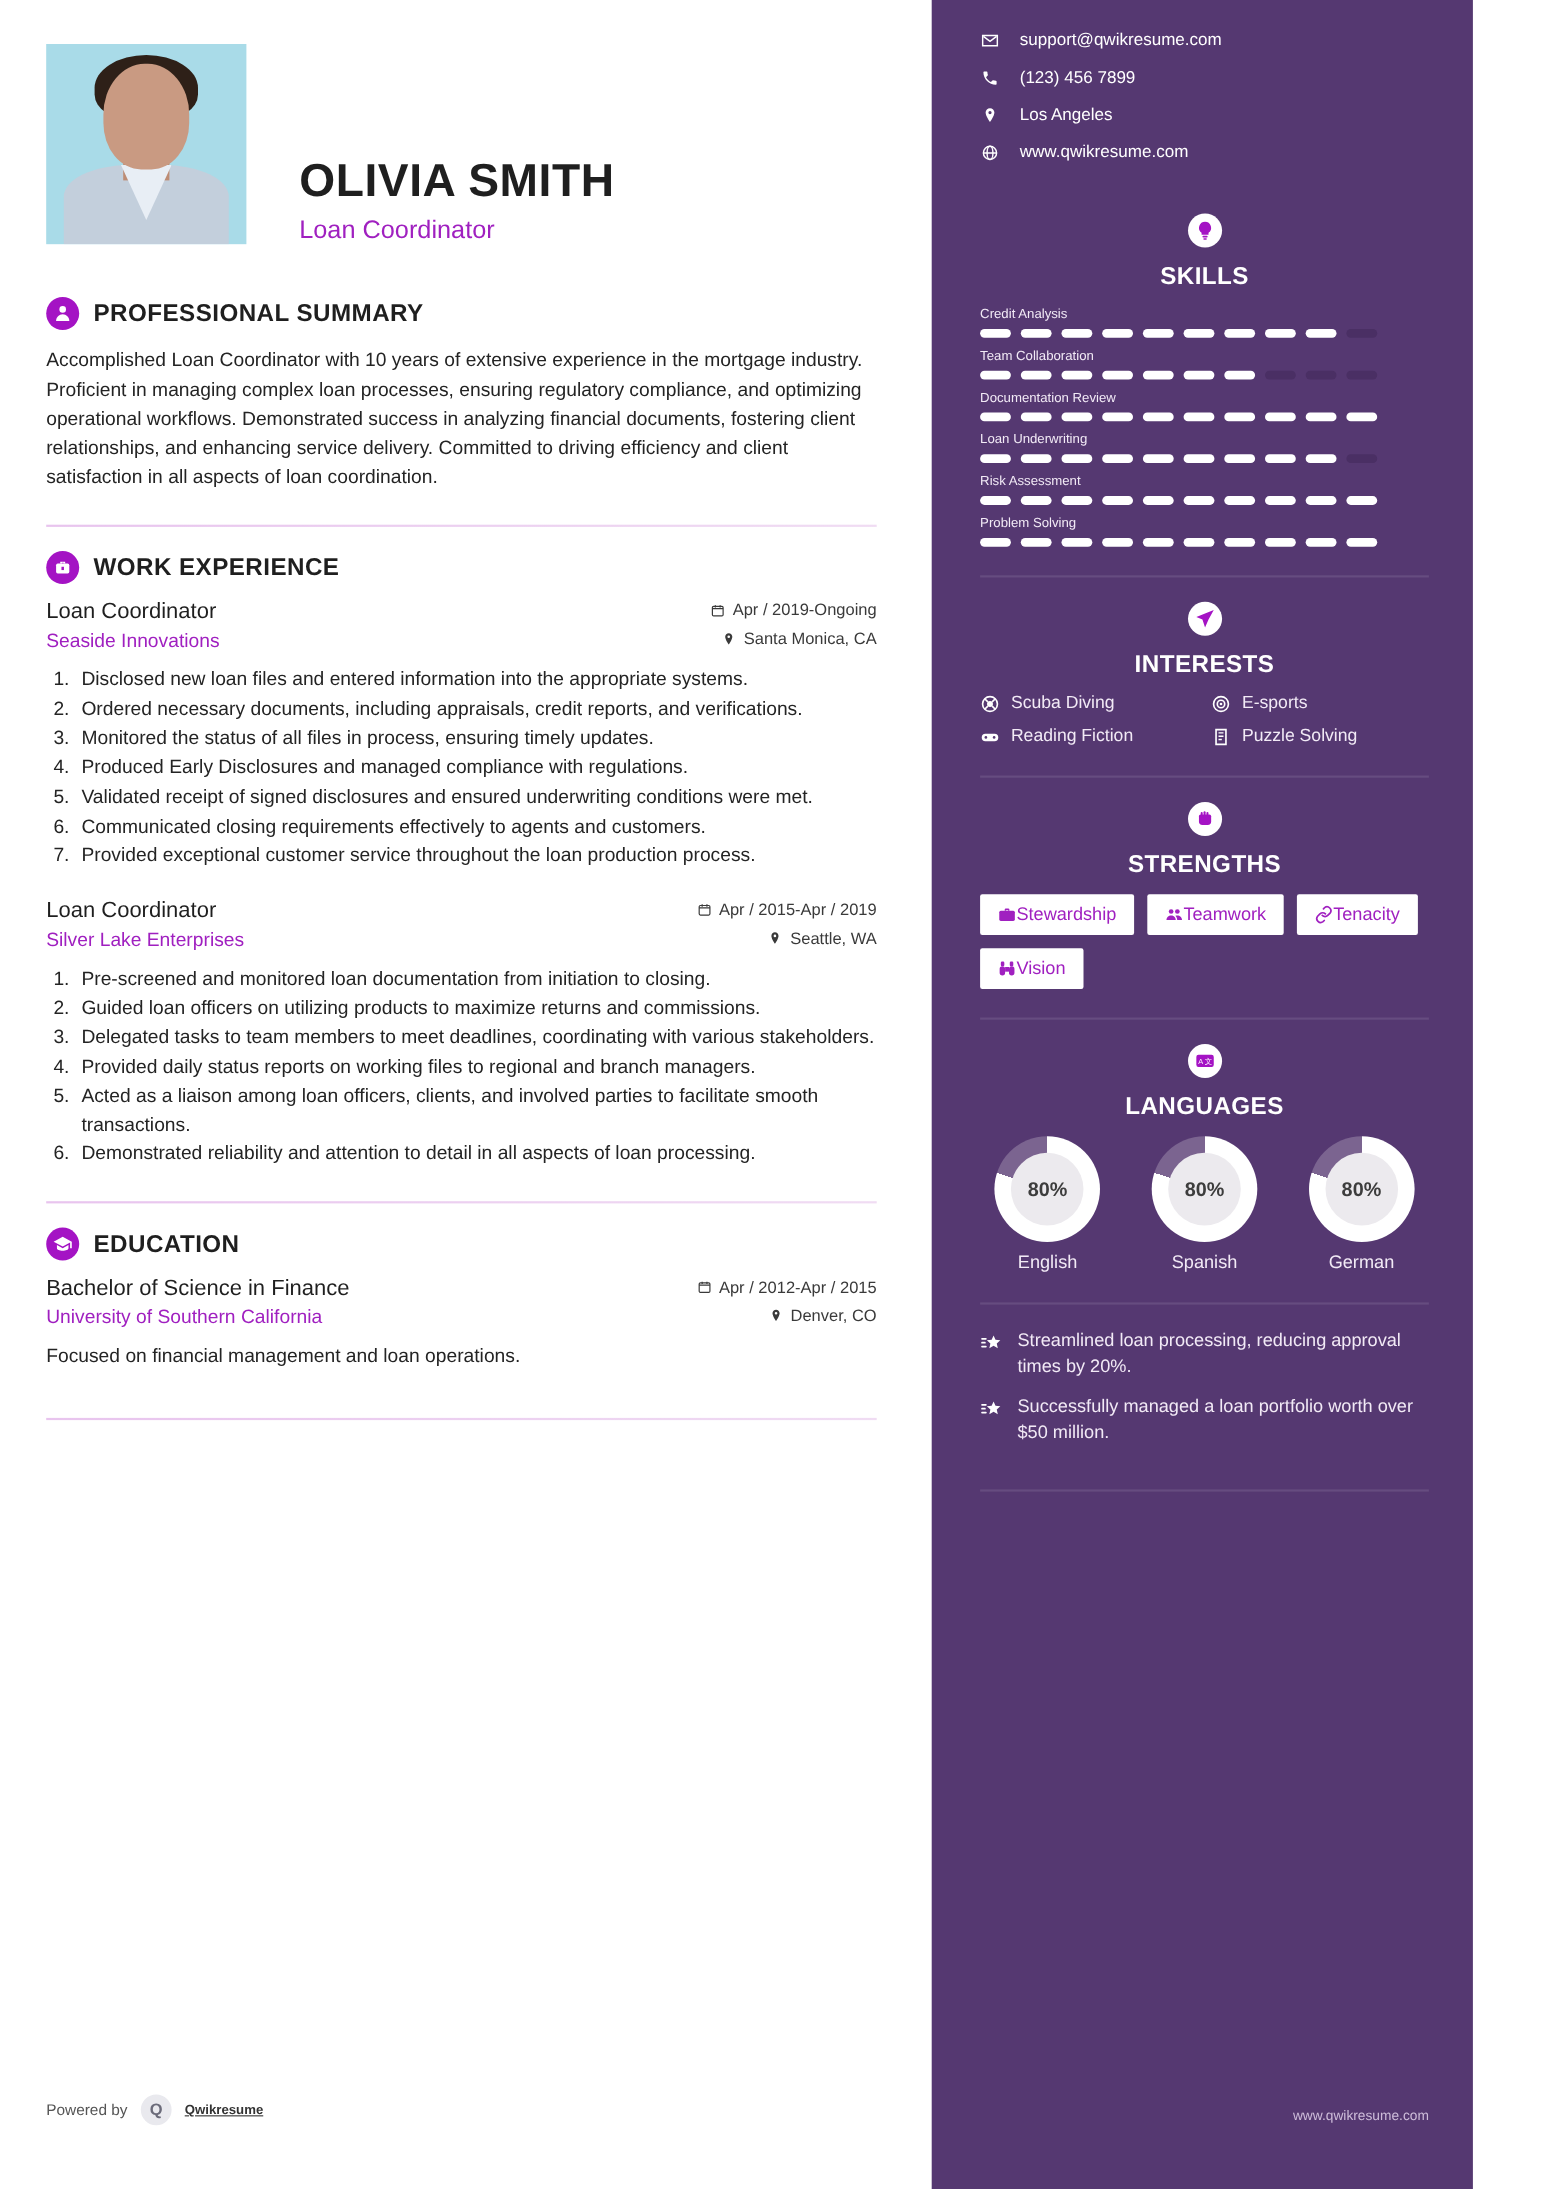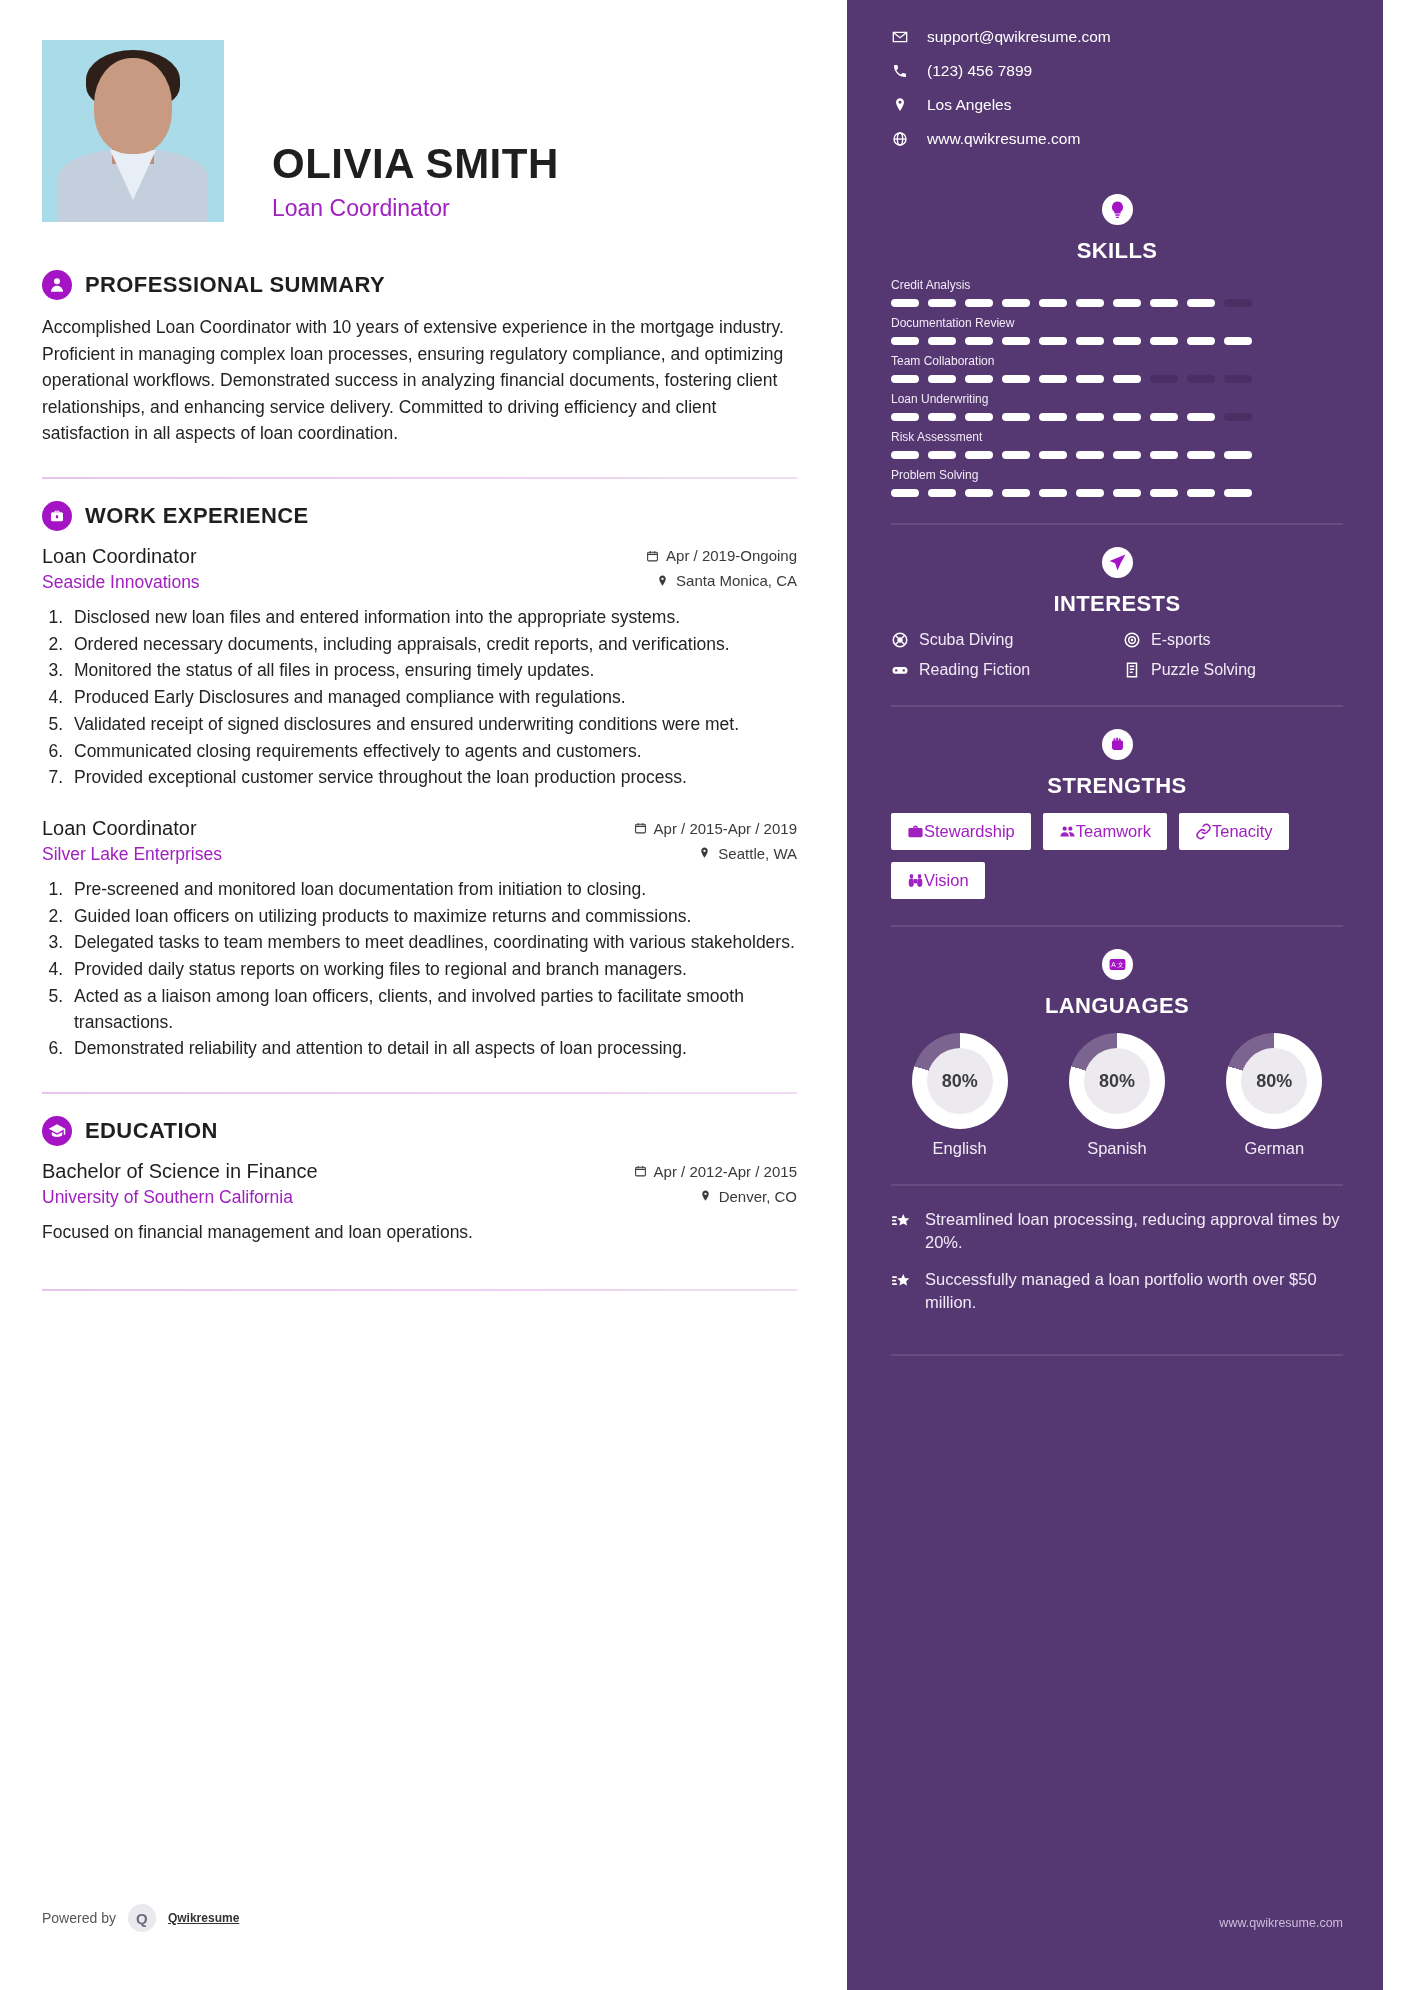--- a/index.html
+++ b/index.html
@@ -205,21 +205,21 @@
     background: #e9e9ee;
     display: flex; align-items:center; justify-content:center;
     font-size: 15px; color: #6b6b7a; font-weight: 700;
   }
   .footer-brand {
     font-size: 12px; color: #333; text-decoration: underline; font-weight: 600;
   }
 
   
   .right {
-    width: 536px;
+    width: 492px;
     background: #553871;
     color: #ffffff;
     padding: 28px 40px 0 44px;
     position: relative;
   }
 
   .contact-list { margin-bottom: 46px; }
   .contact-row {
     display: flex;
     align-items: center;
@@ -532,47 +532,47 @@
             <span class="seg"></span>
             <span class="seg"></span>
             <span class="seg"></span>
             <span class="seg"></span>
             <span class="seg"></span>
             <span class="seg"></span>
             <span class="seg off"></span>
           </div>
         </div>
         <div class="skill">
-          <div class="skill-name">Documentation Review</div>
-          <div class="skill-bar">
-            <span class="seg"></span>
-            <span class="seg"></span>
-            <span class="seg"></span>
-            <span class="seg"></span>
-            <span class="seg"></span>
-            <span class="seg"></span>
-            <span class="seg"></span>
-            <span class="seg"></span>
-            <span class="seg"></span>
-            <span class="seg"></span>
-          </div>
-        </div>
-        <div class="skill">
           <div class="skill-name">Team Collaboration</div>
           <div class="skill-bar">
             <span class="seg"></span>
             <span class="seg"></span>
             <span class="seg"></span>
             <span class="seg"></span>
             <span class="seg"></span>
             <span class="seg"></span>
             <span class="seg"></span>
             <span class="seg off"></span>
             <span class="seg off"></span>
             <span class="seg off"></span>
+          </div>
+        </div>
+        <div class="skill">
+          <div class="skill-name">Documentation Review</div>
+          <div class="skill-bar">
+            <span class="seg"></span>
+            <span class="seg"></span>
+            <span class="seg"></span>
+            <span class="seg"></span>
+            <span class="seg"></span>
+            <span class="seg"></span>
+            <span class="seg"></span>
+            <span class="seg"></span>
+            <span class="seg"></span>
+            <span class="seg"></span>
           </div>
         </div>
         <div class="skill">
           <div class="skill-name">Loan Underwriting</div>
           <div class="skill-bar">
             <span class="seg"></span>
             <span class="seg"></span>
             <span class="seg"></span>
             <span class="seg"></span>
             <span class="seg"></span>

